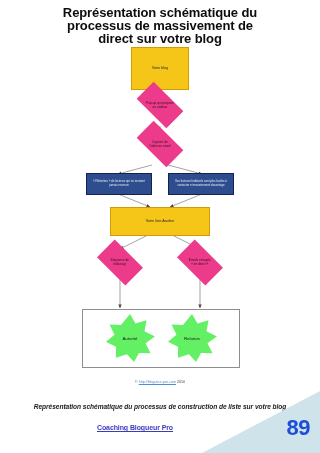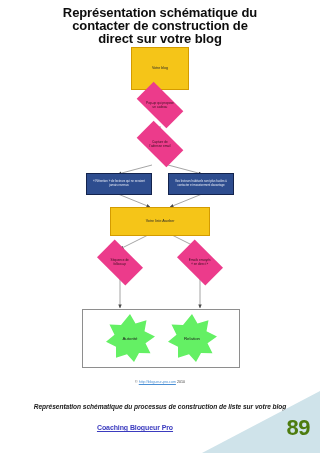--- a/index.html
+++ b/index.html
@@ -85,32 +85,32 @@
     font-size:7px;font-weight:bold;color:#3b3bbf;
     text-decoration:underline;letter-spacing:-0.1px;
   }
   .corner{
     position:absolute;right:0;bottom:0;width:118px;height:62px;
     background:#cfe3ea;
     clip-path:polygon(100% 0%,100% 100%,0% 100%);
   }
   .page-num{
     position:absolute;right:10px;bottom:14px;
-    font-size:22px;font-weight:bold;color:#4d7c0f;
+    font-size:22px;font-weight:bold;color:#1d4ed8;
     letter-spacing:-0.5px;line-height:22px;
   }
 </style>
 </head>
 <body>
 
 <div class="page">
 
   <div class="title">
     <div>Représentation schématique du</div>
-    <div>contacter de construction de</div>
+    <div>processus de massivement de</div>
     <div>direct sur votre blog</div>
   </div>
 
   <div class="flow">
 
     <svg class="svg-layer" viewBox="0 0 320 340">
       <defs>
         <marker id="ah" markerWidth="6" markerHeight="6" refX="4.4" refY="2.2" orient="auto" markerUnits="strokeWidth">
           <path d="M0,0 L0,4.4 L4.6,2.2 z" fill="#4a4a4a"></path>
         </marker>

